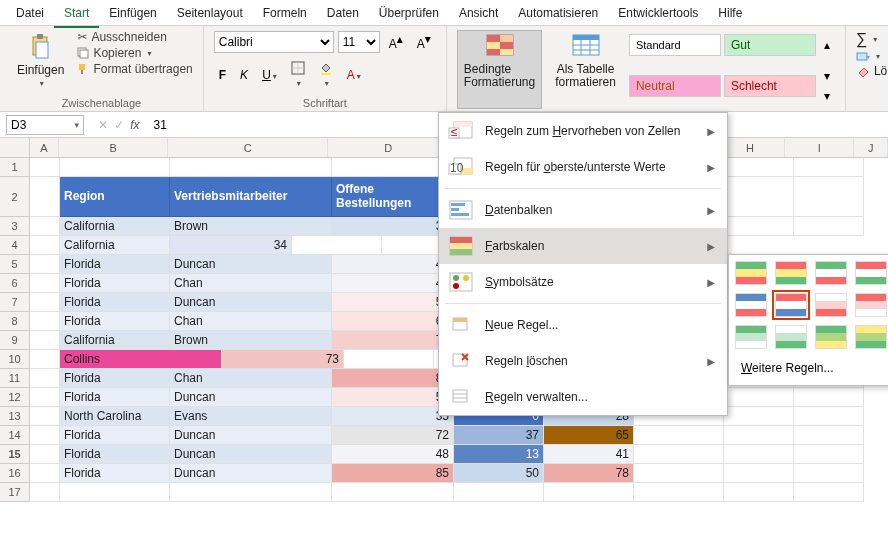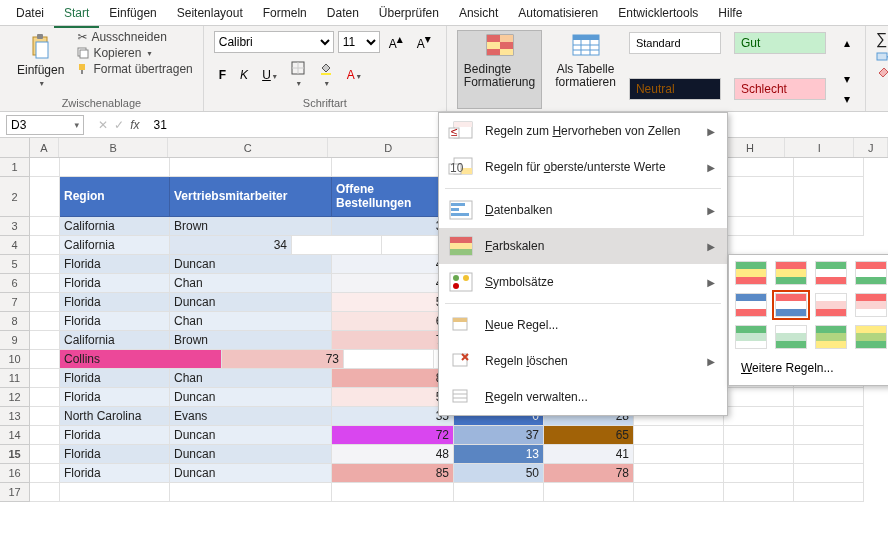--- a/index.html
+++ b/index.html
@@ -15,21 +15,21 @@
 .ico{display:inline-flex;align-items:center;justify-content:center;}
 .stack{display:flex;flex-direction:column;gap:2px;font-size:11px;}
 .stack .row{display:flex;align-items:center;gap:4px;white-space:nowrap;}
 .stack .row.small{font-size:11px;color:#444;}
 .font-box{display:flex;align-items:center;gap:4px;}
 select.fontname{width:120px;height:22px;border:1px solid #bbb;background:#fff;font-size:12px;}
 select.fontsize{width:42px;height:22px;border:1px solid #bbb;background:#fff;font-size:12px;}
 .btn{border:1px solid transparent;padding:1px 4px;background:transparent;cursor:pointer;}
 .big-btn{display:flex;flex-direction:column;align-items:center;gap:2px;padding:2px 6px;cursor:pointer;border:1px solid transparent;}
 .big-btn.active{background:#d6d6d6;border-color:#b5b5b5;}
-.styles-grid{display:grid;grid-template-columns:auto auto auto;gap:13px;align-items:center;}
+.styles-grid{display:grid;grid-template-columns:auto auto auto;gap:3px;align-items:center;}
 .style-cell{border:1px solid #ccc;padding:4px 6px;width:92px;height:22px;font-size:11px;display:flex;align-items:center;}
 .style-cell input{border:none;width:100%;font-size:11px;background:transparent;}
 .namebox-row{display:flex;align-items:center;height:26px;border-bottom:1px solid #d0d0d0;}
 .namebox{border:1px solid #bbb;height:20px;width:78px;margin:0 6px;padding:0 4px;display:flex;align-items:center;background:#fff;}
 .namebox input{border:none;width:100%;font-size:12px;}
 .nbarrow{color:#666;font-size:9px;}
 .fx-ctrl{display:flex;align-items:center;gap:6px;color:#777;padding:0 8px;}
 .fx{font-style:italic;color:#555;}
 .formula-input{border:none;padding:2px 6px;flex:1;font-size:12px;}
 .sheet{position:relative;}
@@ -187,21 +187,21 @@
       <div class="styles-grid">
         <div class="style-cell" style="background:#fff;">
             <input value="Standard" style="">
           </div>
         <div class="style-cell" style="background:#c6efce;color:#006100;">
             <span>Gut</span>
           </div>
         <div style="display:flex;flex-direction:column;gap:2px;">
           <button class="btn"><span>▴</span></button>
         </div>
-        <div class="style-cell" style="background:#0f172a;color:#9c5700;">
+        <div class="style-cell" style="background:#f9a8d4;color:#9c5700;">
             <span>Neutral</span>
           </div>
         <div class="style-cell" style="background:#ffc7ce;color:#9c0006;">
             <span>Schlecht</span>
           </div>
         <div style="display:flex;flex-direction:column;gap:2px;">
           <button class="btn"><span>▾</span></button>
           <button class="btn"><span>▾</span></button>
         </div>
       </div>
@@ -416,21 +416,21 @@
         <div class="cell cF num" style="background: rgb(201, 217, 237);">28</div>
         <div class="cell cG"></div>
         <div class="cell cH"></div>
         <div class="cell cI"></div>
       </div>
       <div class="gr">
         <div class="rownum" style="height: 100%; border-bottom: 1px solid rgb(204, 204, 204);">14</div>
         <div class="cell cA"></div>
         <div class="cell cB" style="background: rgb(231, 238, 247);">Florida</div>
         <div class="cell cC" style="background: rgb(231, 238, 247);">Duncan</div>
-        <div class="cell cD num" style="background: #d946ef; padding-left: 10px;">72</div>
+        <div class="cell cD num" style="background: #e5e5e5; padding-left: 10px;">72</div>
         <div class="cell cE num" style="background: rgb(157, 182, 220);">37</div>
         <div class="cell cF num" style="background: #a16207;">65</div>
         <div class="cell cG"></div>
         <div class="cell cH"></div>
         <div class="cell cI"></div>
       </div>
       <div class="gr">
         <div class="rownum" style="height: 100%; border-bottom: 1px solid rgb(204, 204, 204); font-weight: bold;">15</div>
         <div class="cell cA"></div>
         <div class="cell cB" style="background: rgb(219, 229, 241);">Florida</div>

